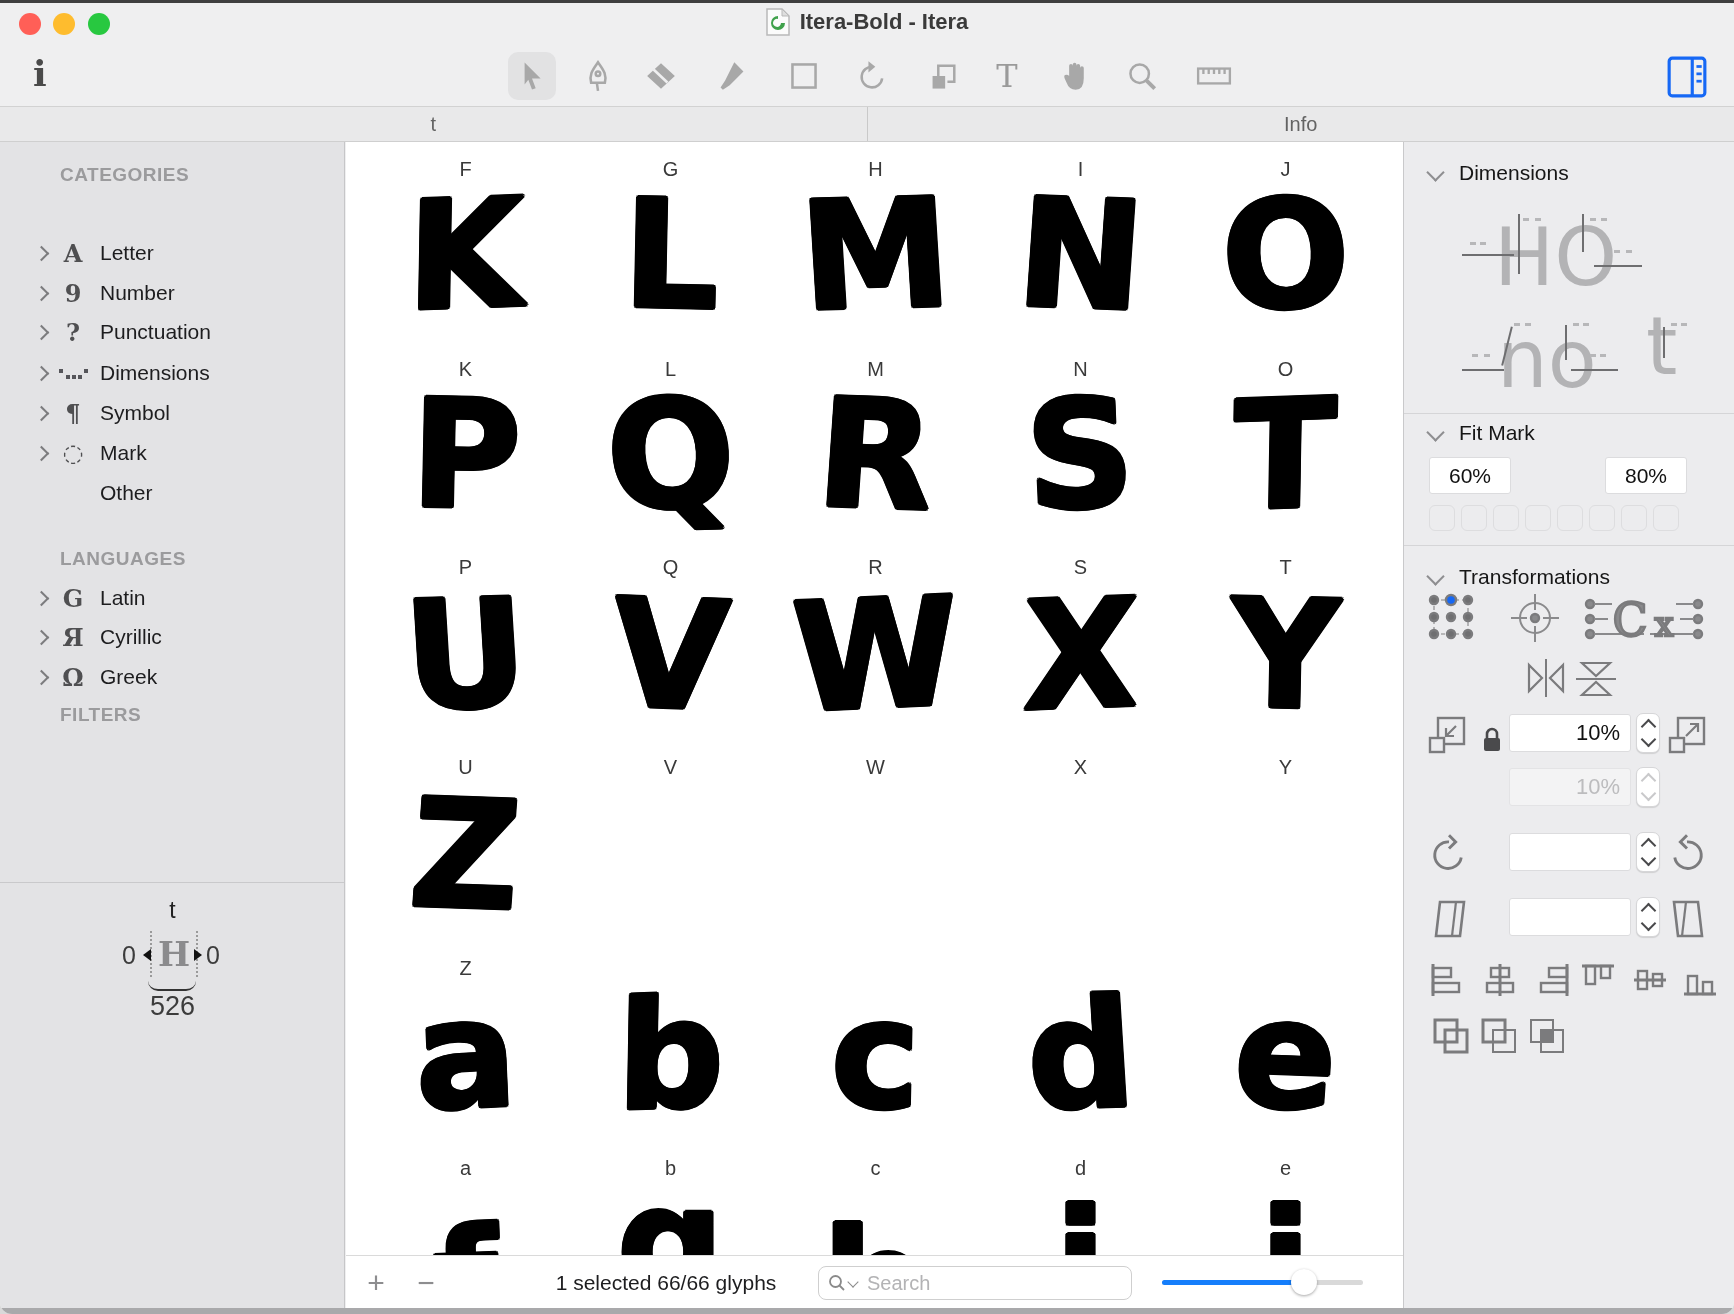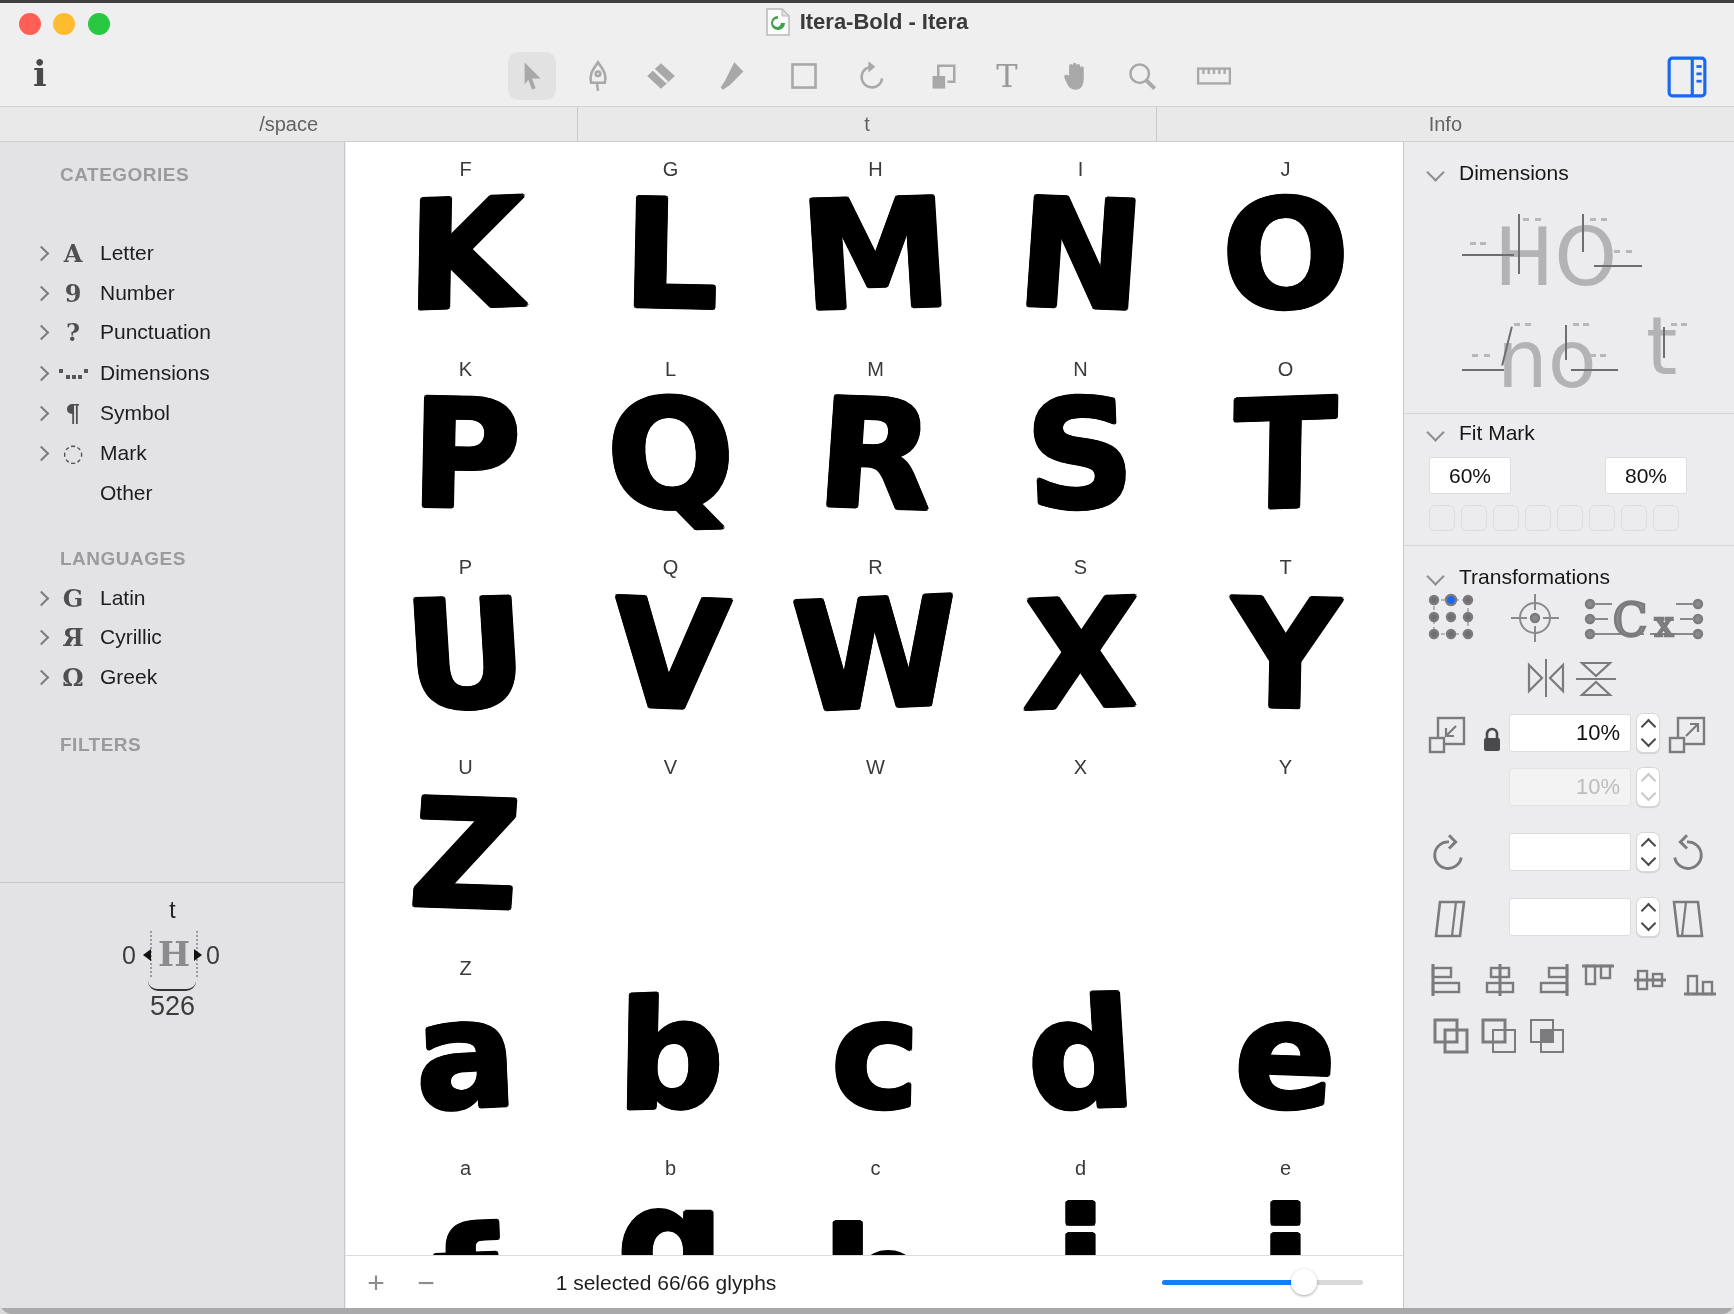--- a/index.html
+++ b/index.html
@@ -206,21 +206,20 @@
     <svg class="panel-toggle" style="left:1667px" viewBox="0 0 38 40">
       <rect x="2" y="2" width="34" height="36" rx="3" fill="none" stroke="#1668F5" stroke-width="3"></rect>
       <line x1="24" y1="2" x2="24" y2="38" stroke="#1668F5" stroke-width="3"></line>
       <line x1="28" y1="10" x2="33" y2="10" stroke="#1668F5" stroke-width="2.6"></line>
       <line x1="28" y1="17" x2="33" y2="17" stroke="#1668F5" stroke-width="2.6"></line>
       <line x1="28" y1="24" x2="33" y2="24" stroke="#1668F5" stroke-width="2.6"></line>
     </svg>
   </div>
 
   <div class="tabbar">
-    <div class="tab">/space</div>
     <div class="tab">t</div>
     <div class="tab">Info</div>
   </div>
 
   <div class="sidebar">
     <div class="side-header" style="top:22px">CATEGORIES</div>
 
 
     <div class="side-item" style="top:92px">
       <span class="chev"></span>
@@ -275,21 +274,21 @@
       <span class="chev"></span>
       <span class="icn">Я</span>
       <span class="lbl">Cyrillic</span>
     </div>
     <div class="side-item" style="top:516px">
       <span class="chev"></span>
       <span class="icn">Ω</span>
       <span class="lbl">Greek</span>
     </div>
 
-    <div class="side-header" style="top:592px">FILTERS</div>
+    <div class="side-header" style="top:562px">FILTERS</div>
 
 
     <div class="info-pane">
       <div class="ip-glyphname">t</div>
 
       <div class="ip-metrics">
         <span class="ip-num" style="left:122px">0</span>
         <div class="ip-hbox">H</div>
         <div class="ip-arrow" style="left:143px;border-right:8px solid #111"></div>
         <div class="ip-arrow" style="left:194px;border-left:8px solid #111"></div>
@@ -413,20 +412,28 @@
       </div>
     <div class="gcell c4" style="left:837px;top:1073px;align-items:flex-start">
         <span class="g" style="transform:translateY(-26px)">j</span>
       </div>
   </div>
 
   <div class="statusbar">
     <div class="sb-btn" style="left:10px">+</div>
     <div class="sb-btn" style="left:60px">−</div>
     <div class="sb-status">1 selected 66/66 glyphs</div>
+    <div class="searchbox">
+      <svg class="mag" width="18" height="18" viewBox="0 0 18 18">
+        <circle cx="7.5" cy="7.5" r="5.5" fill="none" stroke="#8a8a8a" stroke-width="1.8"></circle>
+        <line x1="11.5" y1="11.5" x2="16" y2="16" stroke="#8a8a8a" stroke-width="1.8"></line>
+      </svg>
+      <span class="schev"></span>
+      <span class="ph">Search</span>
+    </div>
     <div class="slider">
       <div class="fill" style="background: rgb(21, 126, 251);"></div>
       <div class="thumb"></div>
     </div>
   </div>
 
   <div class="rpanel">
 
     <span class="rp-chev" style="left:25px;top:24px"></span>
     <span class="rp-header" style="left:55px;top:19px">Dimensions</span>

